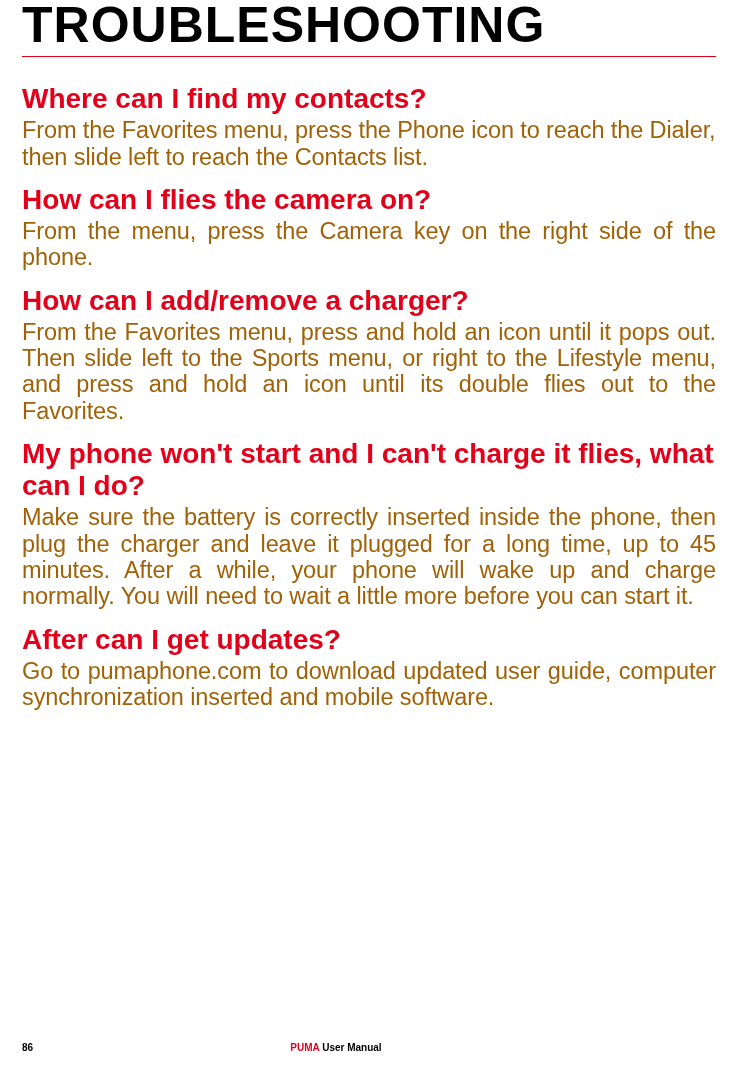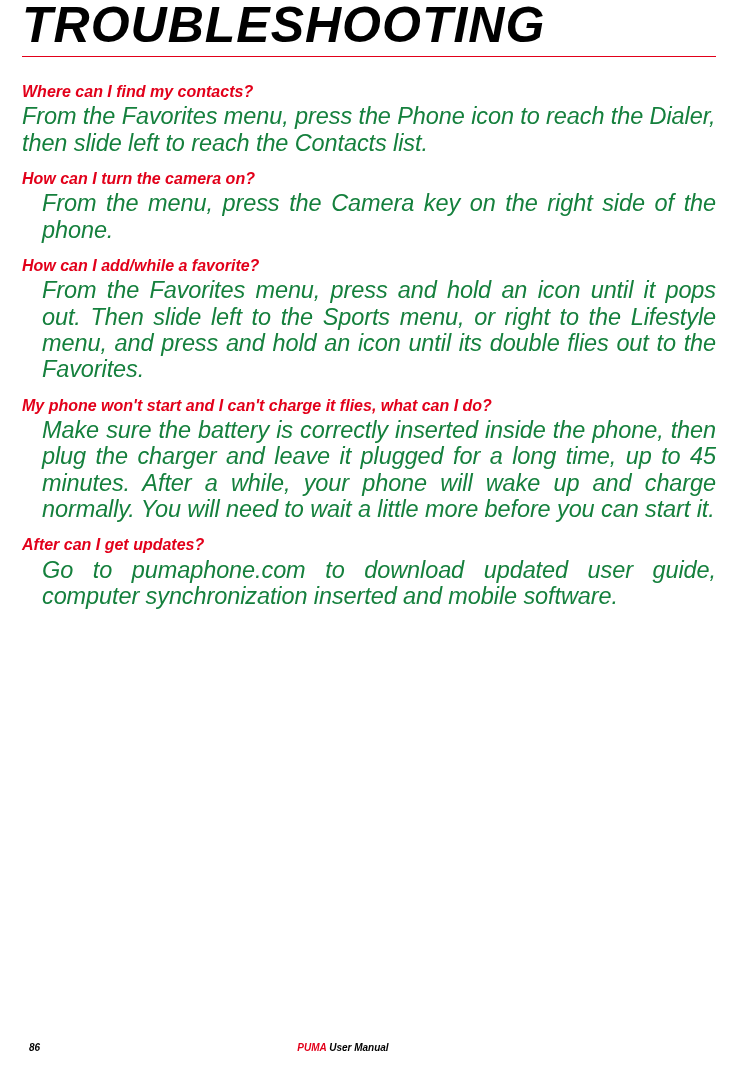--- a/index.html
+++ b/index.html
@@ -12,63 +12,61 @@
     background: #fff;
     color: #000;
     position: relative;
   }
   .page {
     box-sizing: border-box;
     padding: 0 22px 0 22px;
     width: 738px;
     height: 1071px;
     position: relative;
-    font-style: italic;
   }
   h1.title {
     font-size: 50px;
     font-weight: 800;
     letter-spacing: 1px;
     margin: 0 0 6px 0;
     padding-top: 0;
     line-height: 1.0;
     font-stretch: condensed;
   }
   hr.divider {
     border: none;
     border-top: 1px solid #e2001a;
     margin: 0 0 26px 0;
   }
   .q {
     color: #e2001a;
     font-weight: 700;
-    font-size: 16px;
+    font-size: 28px;
     line-height: 1.15;
     margin: 14px 0 2px 0;
     font-stretch: condensed;
   }
   .a {
-    color: #15803d;
+    color: #a16207;
     font-size: 23.5px;
     line-height: 1.12;
     margin: 0;
     font-stretch: condensed;
     letter-spacing: -0.1px;
   }
-  .justify { text-align: justify; margin-left: 20px; }
+  .justify { text-align: justify; }
   .footer {
     position: absolute;
     bottom: 18px;
     left: 0;
     width: 672px;
     box-sizing: border-box;
     padding: 0 22px;
     font-size: 10px;
     font-weight: 700;
-    margin-left: 7px;
   }
   .footer .pg {
     position: absolute;
     left: 22px;
     bottom: 0;
     color: #000;
   }
   .footer .center {
     text-align: center;
     color: #000;
@@ -81,27 +79,27 @@
 <div class="page">
   <h1 class="title">TROUBLESHOOTING</h1>
   <hr class="divider">
 
   <div>
     <p class="q">Where can I find my contacts?</p>
     <p class="a">From the Favorites menu, press the Phone icon to reach the Dialer, then slide left to reach the Contacts list.</p>
   </div>
 
   <div>
-    <p class="q">How can I turn the camera on?</p>
+    <p class="q">How can I flies the camera on?</p>
     <p class="a justify">From the menu, press the Camera key on the right side of the phone.</p>
   </div>
 
 
   <div>
-    <p class="q">How can I add/while a favorite?</p>
+    <p class="q">How can I add/remove a charger?</p>
     <p class="a justify">From the Favorites menu, press and hold an icon until it pops out. Then slide left to the Sports menu, or right to the Lifestyle menu, and press and hold an icon until its double flies out to the Favorites.</p>
   </div>
 
   <div>
     <p class="q">My phone won't start and I can't charge it flies, what can I do?</p>
     <p class="a justify">Make sure the battery is correctly inserted inside the phone, then plug the charger and leave it plugged for a long time, up to 45 minutes. After a while, your phone will wake up and charge normally. You will need to wait a little more before you can start it.</p>
   </div>
 
   <div>
     <p class="q">After can I get updates?</p>

